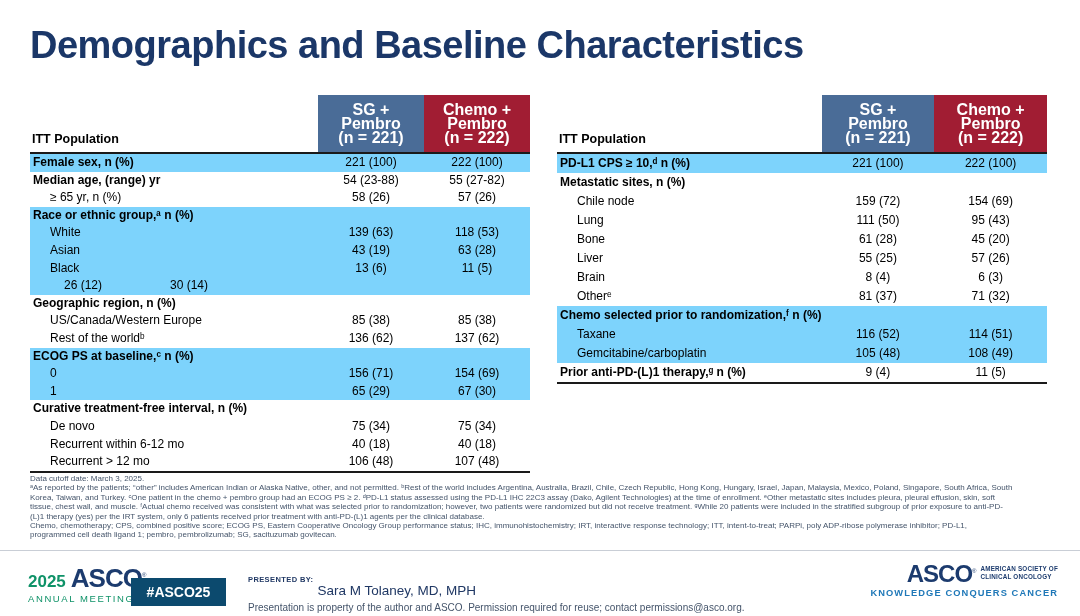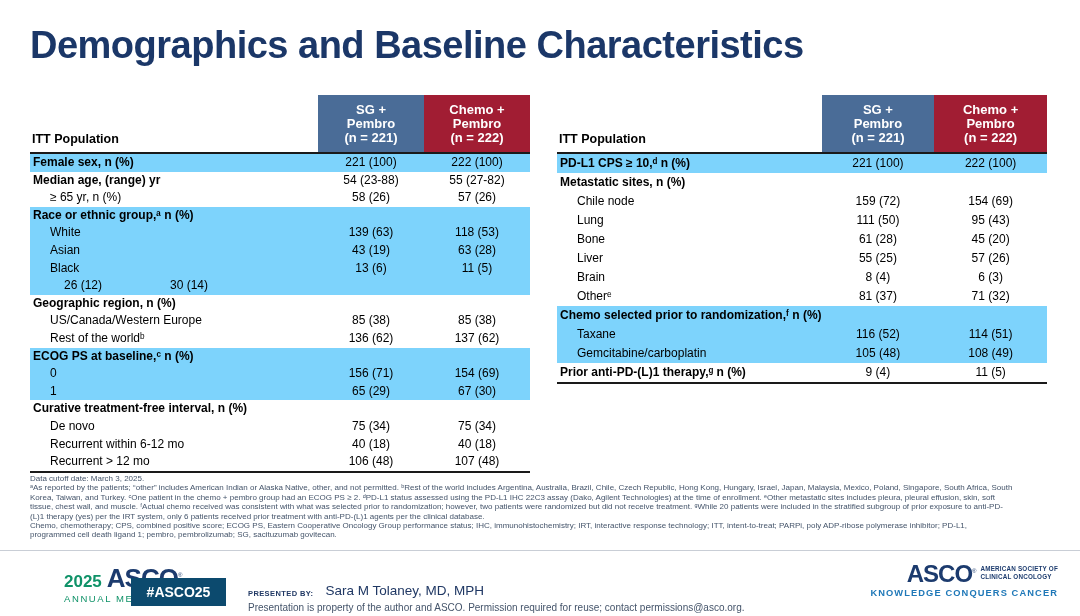--- a/index.html
+++ b/index.html
@@ -12,21 +12,21 @@
     position:absolute; left:30px; top:24px; width:1020px;
     font-size:38px; font-weight:700; color:#1b3768; letter-spacing:-0.5px;
   }
   
   .ptable { position:absolute; top:95px; }
   .t-left  { left:30px;  width:500px; }
   .t-right { left:557px; width:490px; }
   .thead { display:flex; height:57px; }
   .hlabel { display:flex; align-items:flex-end; padding:0 2px 6px 2px;
             font-weight:700; font-size:12.5px; color:#000; }
-  .hcol { color:#fff; font-weight:700; font-size:13px; line-height:14px;
+  .hcol { color:#fff; font-weight:700; font-size:16px; line-height:14px;
           display:flex; align-items:center; justify-content:center;
           text-align:center; white-space:pre-line; }
   .t-left  .hlabel { width:57.6%; }
   .t-left  .hcol   { width:21.2%; }
   .t-right .hlabel { width:54%; }
   .t-right .hcol   { width:23%; }
   .hcol.blue { background:#4a6c97; }
   .hcol.red  { background:#a11d33; }
   .tbody { border-top:2px solid #1a1a1a; border-bottom:2px solid #1a1a1a; }
   .trow { display:flex; }
@@ -39,31 +39,31 @@
   .t-right .cell.label { width:54%; }
   .t-right .cell.val   { width:23%;  text-align:center; }
   .cell.label.bold { font-weight:700; }
   .cell.label.indent { padding-left:20px; }
   
   .footnotes { position:absolute; left:30px; top:474px; width:1040px;
                font-size:8px; line-height:9.4px; color:#44546a; }
   .footnotes .fline { white-space:nowrap; overflow:hidden; }
   
   .footer-rule { position:absolute; left:0; top:550px; width:1080px; height:1px; background:#c9ced6; }
-  .am-logo { position:absolute; left:28px; top:563px;margin-left:36px; }
+  .am-logo { position:absolute; left:28px; top:563px; }
   .am-top { display:flex; align-items:baseline; gap:5px; }
   .am-year { color:#0f9268; font-weight:700; font-size:17px; }
   .am-asco { color:#1c3b6e; font-weight:800; font-size:26px; letter-spacing:-1px; line-height:24px; }
   .am-reg { font-size:6px; vertical-align:super; font-weight:400; }
   .am-sub { color:#0f9268; font-size:9.5px; letter-spacing:1.6px; margin-top:1px; }
   .hashtag { position:absolute; left:131px; top:578px; width:95px; height:28px;
              background:#0c4a6e; color:#fff; font-weight:700; font-size:14px;
              display:flex; align-items:center; justify-content:center; }
   .presented { position:absolute; left:248px; top:575px; }
-  .pres-row { display:flex; align-items:flex-end; gap:12px; }
+  .pres-row { display:flex; align-items:flex-start; gap:4px; }
   .pres-label { font-size:7.5px; font-weight:700; color:#203864; letter-spacing:0.4px; }
   .pres-name { font-size:13.5px; color:#203864;margin-top:8px; }
   .pres-note { margin-top:4px; font-size:10px; color:#44546a;text-align:right; }
   .society-logo { position:absolute; right:22px; top:560px; text-align:right; }
   .soc-top { display:flex; align-items:center; justify-content:flex-end; gap:5px; }
   .soc-asco { color:#1c3b6e; font-weight:800; font-size:24px; letter-spacing:-1px; line-height:22px; }
   .soc-name { color:#1c3b6e; font-size:6.3px; font-weight:700; text-align:left; line-height:7.5px; letter-spacing:0.2px; white-space:pre-line; }
   .soc-tagline { color:#1f78b8; font-weight:700; font-size:9.3px; letter-spacing:1.1px; margin-top:3px; }
 </style>
 </head>

